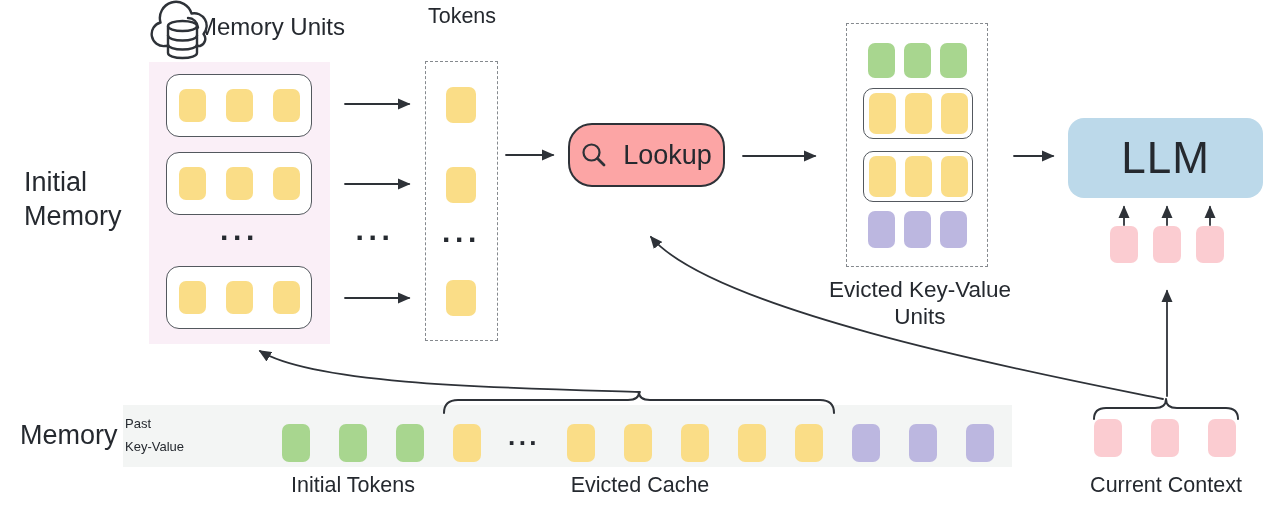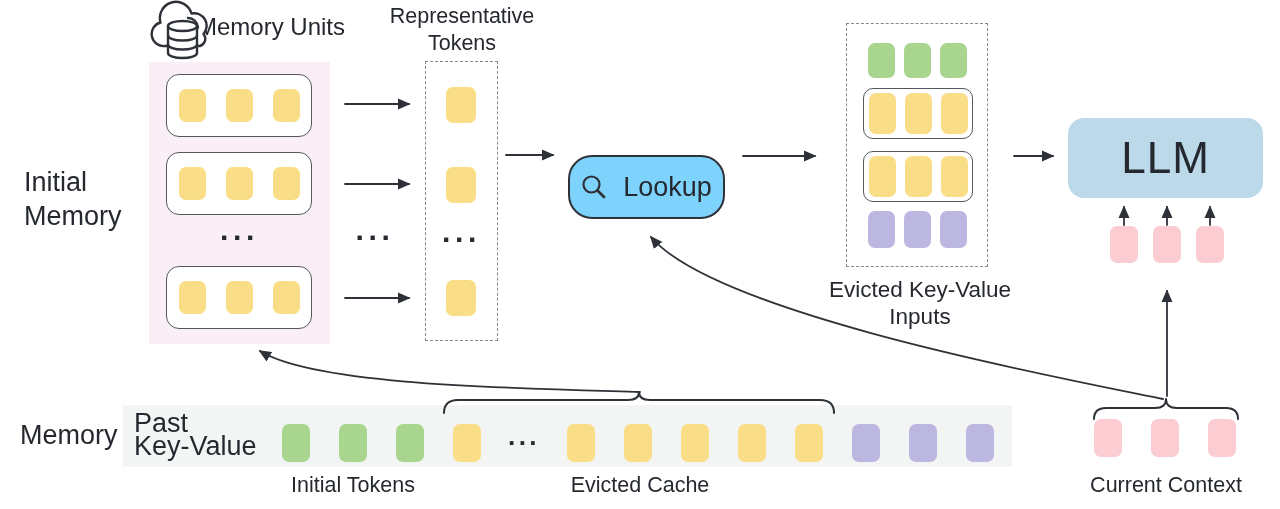--- a/index.html
+++ b/index.html
@@ -14,31 +14,31 @@
   .inputs-lbl{left:20px;top:419px;font-size:27px;line-height:32px;}
   .panel-pink{left:149px;top:62px;width:181px;height:282px;background:var(--memory-panel-pink,#faeff7);}
   .mrow{position:absolute;left:17px;width:144px;height:61px;background:#fff;
         border:1.3px solid var(--box-border,#53585e);border-radius:13px;justify-content:center;}
   .dots{font-weight:800;font-size:30px;letter-spacing:3px;line-height:30px;color:var(--text-dark,#25292f);text-align:center;}
   .rep-lbl{left:362px;top:3px;width:200px;text-align:center;font-size:21.5px;line-height:27px;}
   .dashbox{border:1.6px dashed var(--dash-border,#85898e);background:transparent;}
   .repbox{left:425px;top:61px;width:71px;height:278px;}
   .reptok{position:absolute;left:20px;}
   .pill{left:568px;top:123px;width:153px;height:60px;border:2px solid var(--stroke-dark,#2e3238);
-        border-radius:24px;background:#7dd3fc;display:flex;align-items:center;justify-content:center;gap:16px;margin-top:32px;}
+        border-radius:24px;background:#fca5a5;display:flex;align-items:center;justify-content:center;gap:16px;}
   .pill span{font-size:27px;}
   .cachebox{left:846px;top:23px;width:140px;height:242px;}
   .crow{position:absolute;left:0;width:100%;justify-content:center;}
   .cbox{position:absolute;left:16px;width:108px;height:49px;background:#fff;
         border:1.3px solid var(--box-border,#53585e);border-radius:10px;justify-content:center;}
   .cache-lbl{left:820px;top:276px;width:200px;text-align:center;font-size:22.5px;line-height:27px;}
   .llm{left:1068px;top:118px;width:195px;height:80px;background:var(--llm-blue,#bcd9ea);border-radius:16px;
        display:flex;align-items:center;justify-content:center;font-size:44px;letter-spacing:1px;}
   .strip{left:123px;top:405px;width:889px;height:62px;background:var(--inputs-strip-gray,#f3f5f4);}
-  .pkv{position:absolute;left:11px;top:7px;font-size:27px;line-height:23px;}
+  .pkv{position:absolute;left:2px;top:7px;font-size:13px;line-height:23px;}
   .striprow{position:absolute;left:159px;top:19px;display:flex;gap:29px;align-items:center;}
   .slot{width:28px;font-size:26px;letter-spacing:2px;display:flex;align-items:center;justify-content:center;}
   .token{border-radius:7px;flex:none;}
   .grp-lbl{top:473px;width:220px;text-align:center;font-size:21.5px;line-height:24px;}
   svg.overlay{position:absolute;left:0;top:0;z-index:10;pointer-events:none;}
 </style>
 </head>
 <body>
 
 <div id="canvas">
@@ -64,21 +64,20 @@
       </div>
     <div class="abs dots" style="left:0;width:181px;top:161px">···</div>
     <div class="mrow" style="top: 204px; display: flex; gap: 20px; align-items: center;">
         <div class="token" style="width: 27px; height: 33px; background: var(--token-yellow);"></div>
         <div class="token" style="width: 27px; height: 33px; background: var(--token-yellow);"></div>
         <div class="token" style="width: 27px; height: 33px; background: var(--token-yellow);"></div>
       </div>
   </div>
 
   <div class="abs lbl rep-lbl">
-    <div>Representative</div>
     <div>Tokens</div>
   </div>
   <div class="abs dots" style="left:340px;width:70px;top:223px">···</div>
   <div class="abs dashbox repbox">
     <div class="reptok" style="top: 25px; display: flex; gap: 0px; align-items: center;">
         <div class="token" style="width: 30px; height: 36px; background: var(--token-yellow);"></div>
       </div>
     <div class="reptok" style="top: 105px; display: flex; gap: 0px; align-items: center;">
         <div class="token" style="width: 30px; height: 36px; background: var(--token-yellow);"></div>
       </div>
@@ -113,21 +112,21 @@
         <div class="token" style="width: 27px; height: 41px; background: var(--token-yellow);"></div>
       </div>
     <div class="crow" style="top: 187px; display: flex; gap: 9px; align-items: center;">
         <div class="token" style="width: 27px; height: 37px; background: var(--token-purple);"></div>
         <div class="token" style="width: 27px; height: 37px; background: var(--token-purple);"></div>
         <div class="token" style="width: 27px; height: 37px; background: var(--token-purple);"></div>
       </div>
   </div>
   <div class="abs lbl cache-lbl">
     <div>Evicted Key-Value</div>
-    <div>Inputs</div>
+    <div>Units</div>
   </div>
 
   <div class="abs llm">
     <span>LLM</span>
   </div>
   <div class="abs" style="left: 1110px; top: 226px; display: flex; gap: 15px; align-items: center;">
       <div class="token" style="width: 28px; height: 37px; background: var(--token-pink);"></div>
       <div class="token" style="width: 28px; height: 37px; background: var(--token-pink);"></div>
       <div class="token" style="width: 28px; height: 37px; background: var(--token-pink);"></div>
     </div>

